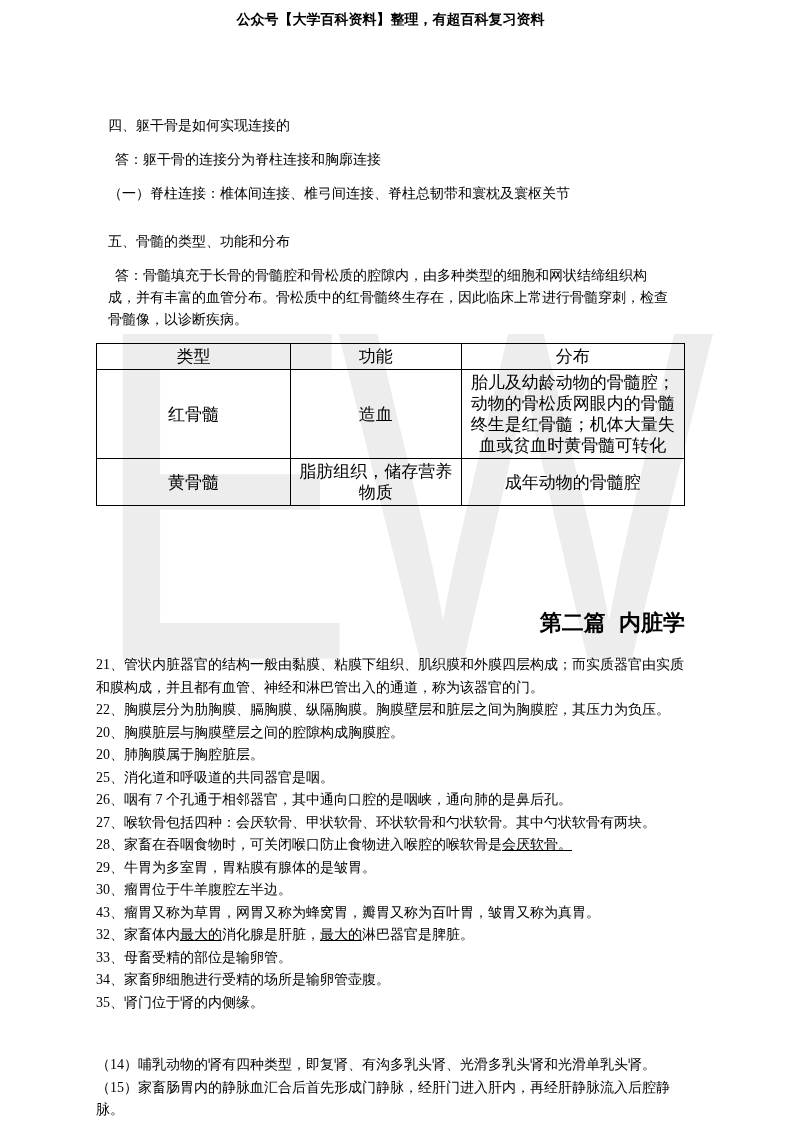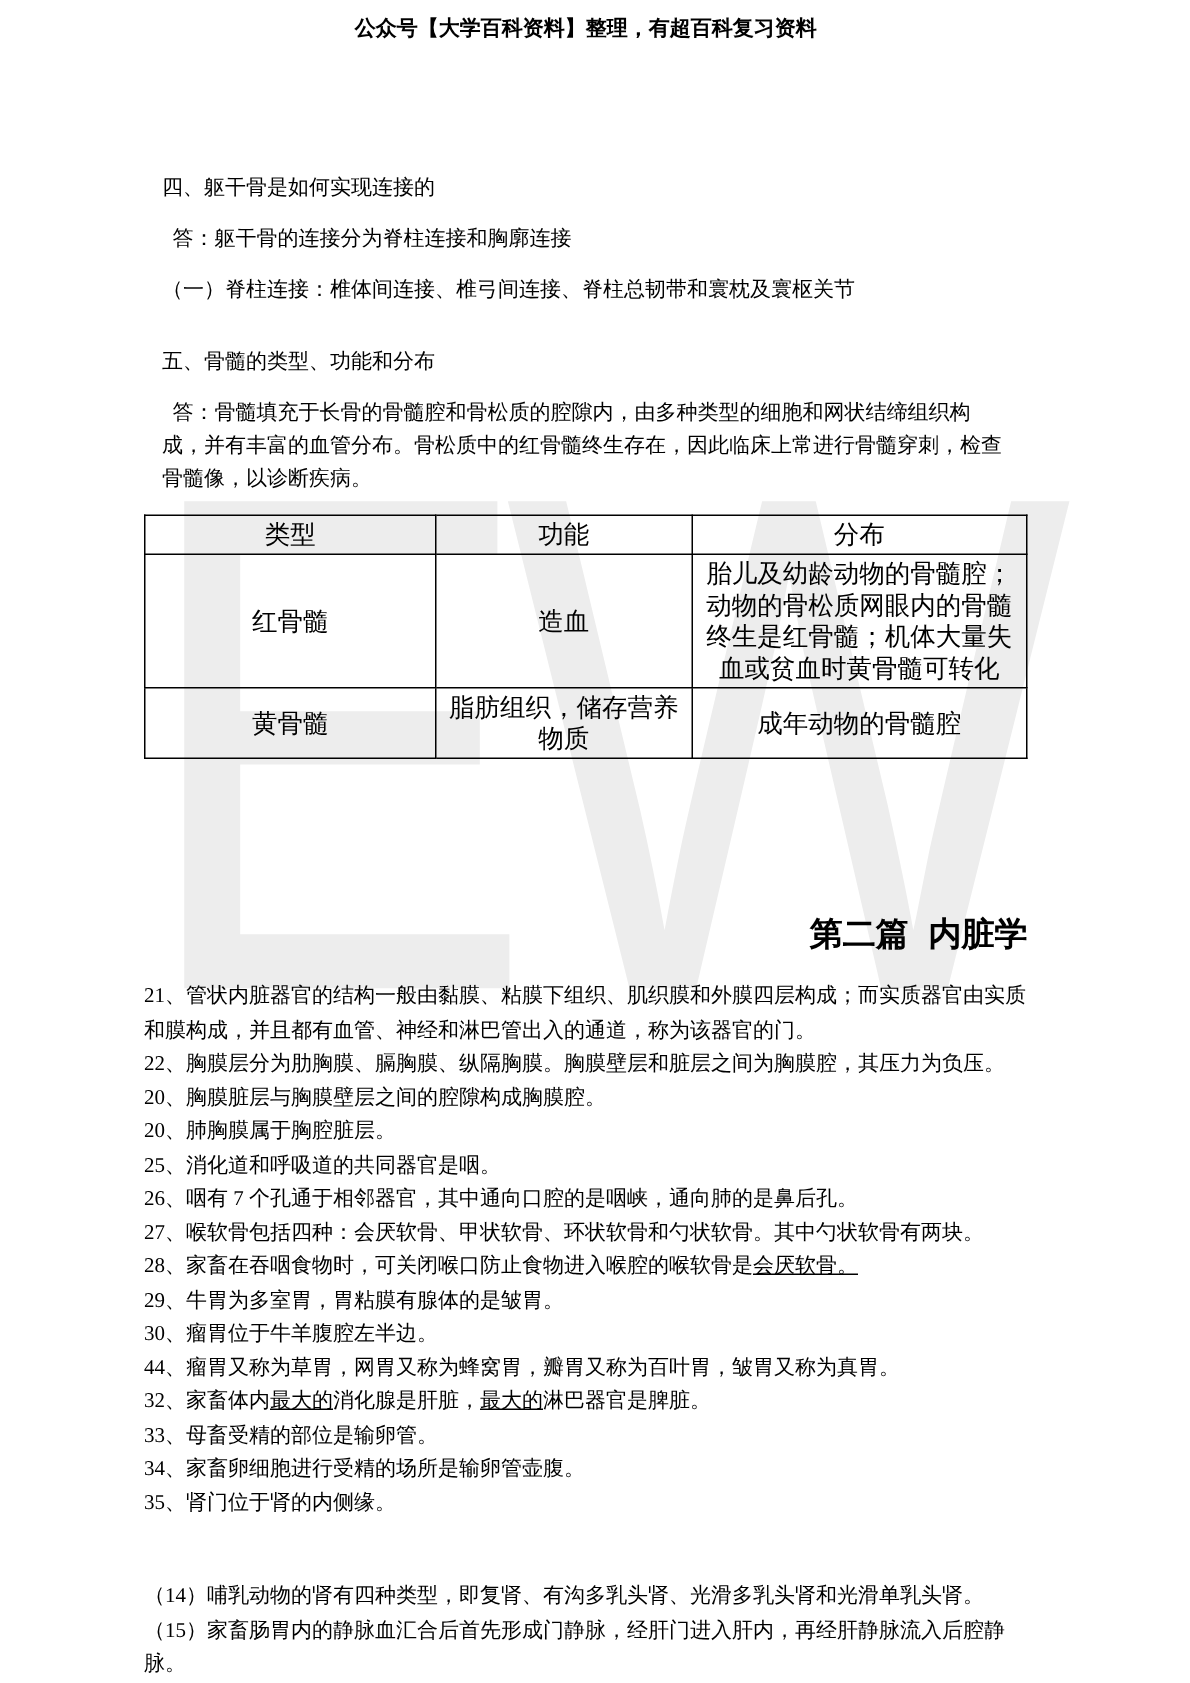--- a/index.html
+++ b/index.html
@@ -127,21 +127,21 @@
         <p>21、管状内脏器官的结构一般由黏膜、粘膜下组织、肌织膜和外膜四层构成；而实质器官由实质和膜构成，并且都有血管、神经和淋巴管出入的通道，称为该器官的门。</p>
         <p>22、胸膜层分为肋胸膜、膈胸膜、纵隔胸膜。胸膜壁层和脏层之间为胸膜腔，其压力为负压。</p>
         <p>20、胸膜脏层与胸膜壁层之间的腔隙构成胸膜腔。</p>
         <p>20、肺胸膜属于胸腔脏层。</p>
         <p>25、消化道和呼吸道的共同器官是咽。</p>
         <p>26、咽有 7 个孔通于相邻器官，其中通向口腔的是咽峡，通向肺的是鼻后孔。</p>
         <p>27、喉软骨包括四种：会厌软骨、甲状软骨、环状软骨和勺状软骨。其中勺状软骨有两块。</p>
         <p>28、家畜在吞咽食物时，可关闭喉口防止食物进入喉腔的喉软骨是<u>会厌软骨。</u></p>
         <p>29、牛胃为多室胃，胃粘膜有腺体的是皱胃。</p>
         <p>30、瘤胃位于牛羊腹腔左半边。</p>
-        <p>44、瘤胃又称为草胃，网胃又称为蜂窝胃，瓣胃又称为百叶胃，皱胃又称为真胃。</p>
+        <p>43、瘤胃又称为草胃，网胃又称为蜂窝胃，瓣胃又称为百叶胃，皱胃又称为真胃。</p>
         <p>32、家畜体内<u>最大的</u>消化腺是肝脏，<u>最大的</u>淋巴器官是脾脏。</p>
         <p>33、母畜受精的部位是输卵管。</p>
         <p>34、家畜卵细胞进行受精的场所是输卵管壶腹。</p>
         <p>35、肾门位于肾的内侧缘。</p>
       </div>
 
     <div class="extra-items" id="extra-container">
         <p>（14）哺乳动物的肾有四种类型，即复肾、有沟多乳头肾、光滑多乳头肾和光滑单乳头肾。</p>
         <p>（15）家畜肠胃内的静脉血汇合后首先形成门静脉，经肝门进入肝内，再经肝静脉流入后腔静脉。</p>
       </div>

